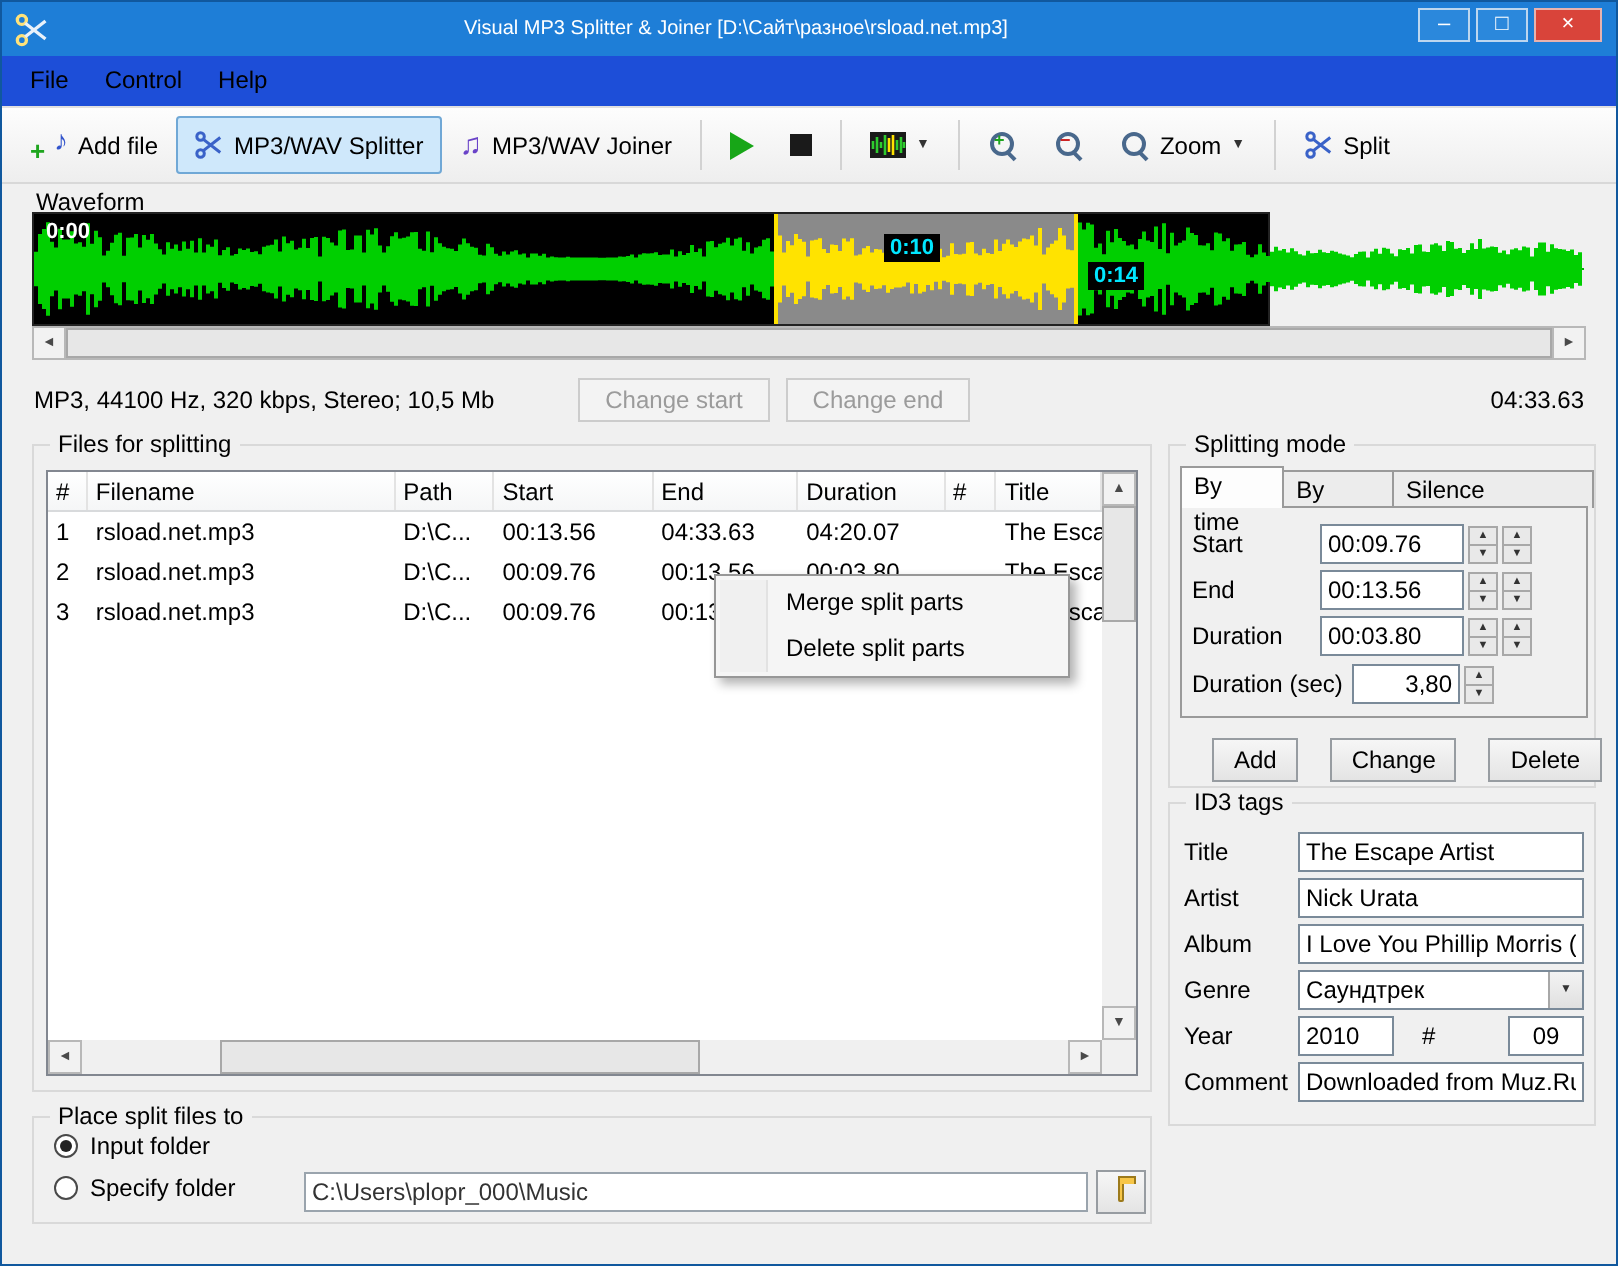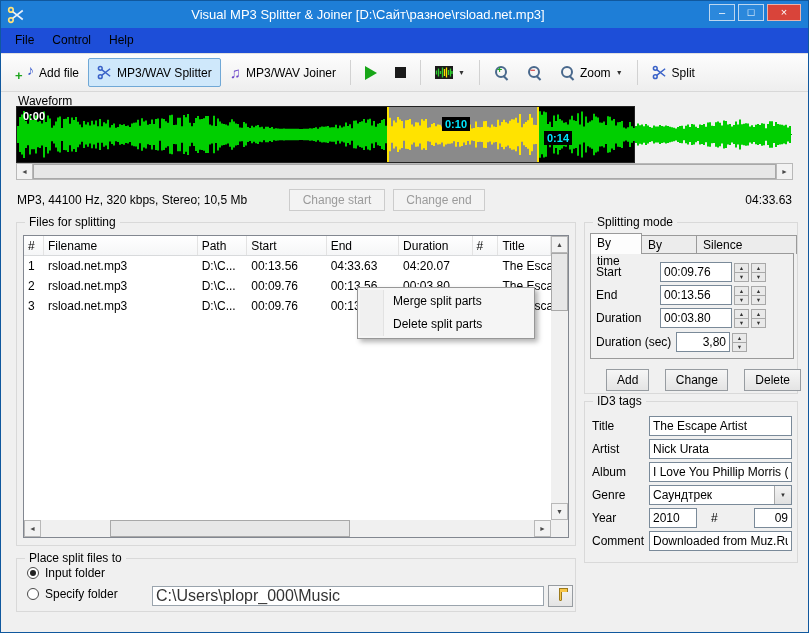--- a/index.html
+++ b/index.html
@@ -3,21 +3,21 @@
 <meta charset="utf-8">
 <style>
   * { margin:0; padding:0; box-sizing:border-box; }
   html,body { width:809px; height:633px; }
   body { font-family:"Liberation Sans", sans-serif; font-size:12px; color:#000; }
   .window { position:relative; width:809px; height:633px; background:#f0f0f0; border:1px solid #10589e; overflow:hidden; }
 
   
   .titlebar { position:absolute; left:0; top:0; right:0; height:27px; background:#1e7ed7; display:flex; align-items:center; padding:0 4px; }
   .app-icon { width:18px; height:18px; margin:0 2px; flex:0 0 auto; }
-  .titlebar-text { flex:1; text-align:center; color:#fff; font-size:13px; white-space:nowrap; overflow:hidden; }
+  .titlebar-text { flex:1; text-align:center; color:#fff; font-size:10px; white-space:nowrap; overflow:hidden; }
   .win-controls { display:flex; gap:3px; align-self:flex-start; margin:3px 3px 0 0; }
   .win-btn { width:26px; height:17px; display:flex; align-items:center; justify-content:center; color:#fff; font-size:11px; line-height:1; background:#2b88dc; border:1px solid #bcd6ef; cursor:default; }
   .win-btn.close { background:#d9443a; width:34px; border-color:#e8b2ad; }
 
   
   .menubar { position:absolute; left:0; top:27px; right:0; height:26px; background:#1d4ed8; border-bottom:1px solid #e0e0e0; display:flex; align-items:center; padding-left:5px; }
   .menu-item { padding:0 9px; line-height:25px; }
 
   
   .toolbar { position:absolute; left:0; top:53px; right:0; height:38px; background:linear-gradient(#fdfdfd,#eeeeee); border-bottom:1px solid #d8d8d8; display:flex; align-items:center; padding:0 6px; }
@@ -106,28 +106,28 @@
   .sp-buttons .btn { width:63px;margin-left:16px; }
 
   
   .id3-row { position:absolute; left:7px; width:200px; display:flex; align-items:center; height:20px; }
   .id3-label { width:57px; flex:0 0 auto; }
   .id3-input { flex:1; height:20px; border:1px solid #7a8a99; background:#fff; padding:0 3px; font:inherit; font-size:12px; min-width:0; }
   .combo { flex:1; height:20px; border:1px solid #7a8a99; background:#fff; position:relative; display:flex; align-items:center; padding:0 18px 0 3px; overflow:hidden; white-space:nowrap; }
   .combo-btn { position:absolute; right:0; top:0; width:17px; height:100%; background:linear-gradient(#f3f3f3,#e0e0e0); border-left:1px solid #a8a8a8; display:flex; align-items:center; justify-content:center; }
   .combo-btn::before { content:'▼'; font-size:6px; color:#333; }
   .id3-input.year { flex:0 0 48px; }
-  .id3-input.track { flex:0 0 38px; margin-left:auto; text-align:right; }
+  .id3-input.track { flex:0 0 38px; margin-left:auto; text-align:center; }
   .hash { margin-left:14px; }
 
   
   .radio-row { position:absolute; left:10px; display:flex; align-items:center; gap:6px; }
   .radio { width:12px; height:12px; border:1px solid #494949; border-radius:50%; background:#fff; flex:0 0 auto; }
   .radio.checked::after { content:''; display:block; width:6px; height:6px; border-radius:50%; background:#222; margin:2px; }
-  .path-input { position:absolute; left:135px; top:27px; width:392px; height:20px; border:1px solid #9aa4ad; background:#fff; padding:0 3px; font:inherit; font-size:16px; color:#333; }
+  .path-input { position:absolute; left:135px; top:27px; width:392px; height:20px; border:1px solid #9aa4ad; background:#fff; padding:0 3px; font:inherit; font-size:12px; color:#333; }
   .folder-btn { position:absolute; left:531px; top:26px; width:25px; height:22px; display:flex; align-items:center; justify-content:center; }
   .folder-glyph { width:14px; height:10px; position:relative; background:#f7c648; border:1px solid #9c7a1c; border-radius:1px; }
   .folder-glyph::before { content:''; position:absolute; top:-4px; left:-1px; width:7px; height:3px; background:#f7c648; border:1px solid #9c7a1c; border-bottom:none; }
 </style>
 </head>
 <body>
 
 <div class="window">
 
   <div class="titlebar">

